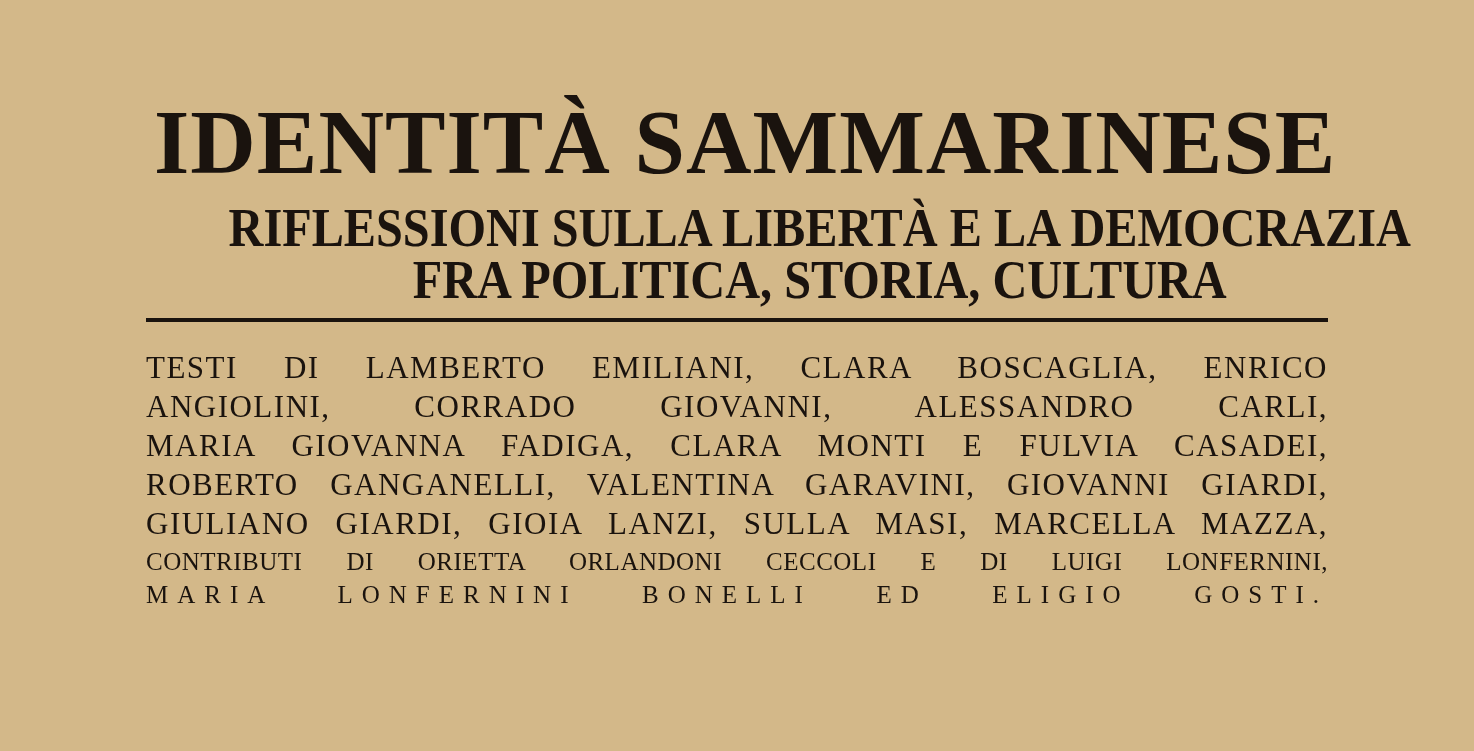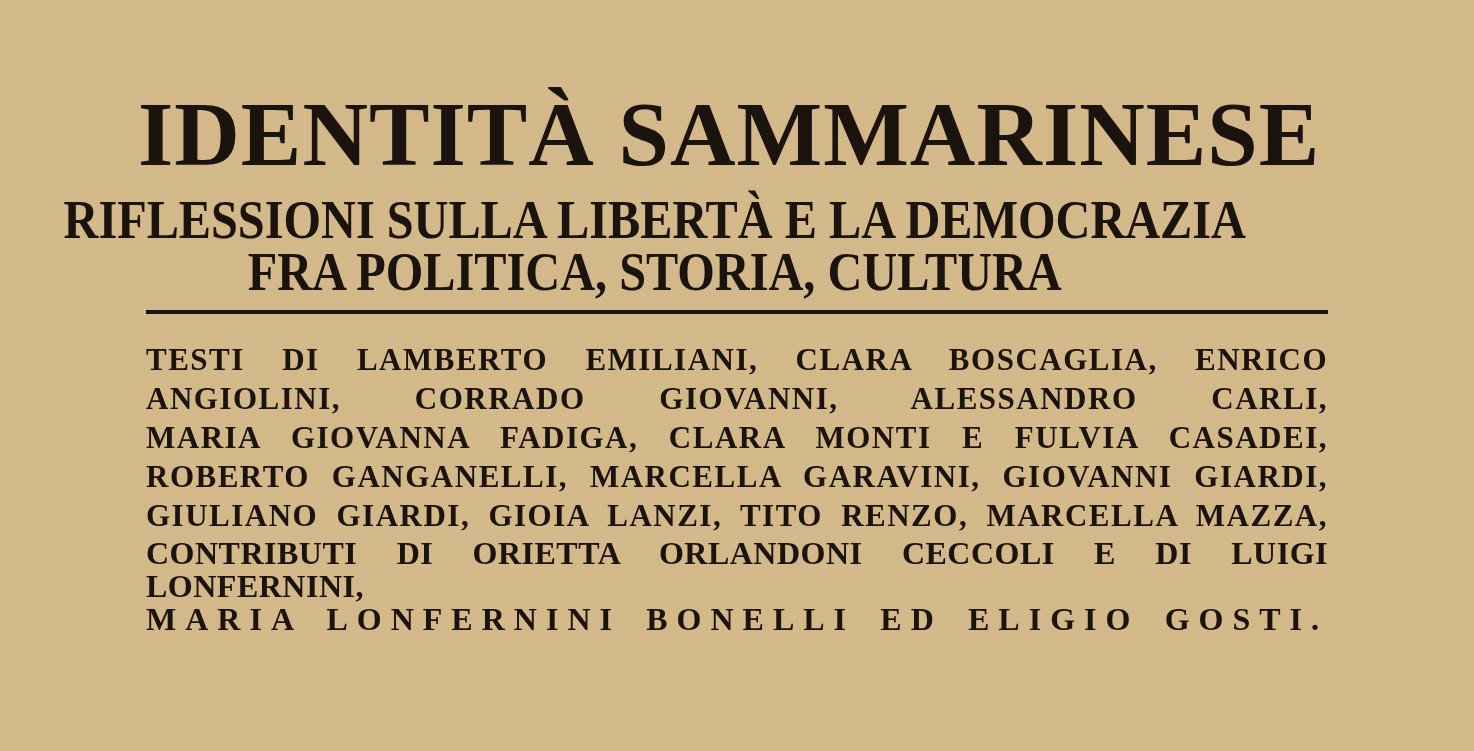--- a/index.html
+++ b/index.html
@@ -14,25 +14,25 @@
   .cover {
     position: relative;
     width: 1474px;
     height: 751px;
     background: var(--background, #d3b889);
     color: var(--text, #1a130e);
     overflow: hidden;
   }
   .content {
     width: 1182px;
-    margin: 0 auto;
+    margin: 8px auto;
     padding-top: 88px;
     display: flex;
     flex-direction: column;
-    align-items: flex-end;
+    align-items: flex-start;
   }
   .title {
     margin: 0;
     font-size: 92px;
     line-height: 92px;
     font-weight: bold;
     white-space: nowrap;
     letter-spacing: 1px;
     transform-origin: 50% 50%;
   }
@@ -52,33 +52,33 @@
     height: 4px;
     margin: 12px 0 0 0;
     border: 0;
     background: var(--rule, #1a130e);
   }
   .credits {
     align-self: stretch;
     margin-top: 26px;
     font-size: 31px;
     line-height: 39px;
-    font-weight: bold;
+    font-weight: normal;
     letter-spacing: 1.5px;
   }
   .credits-line {
     text-align: justify;
     text-align-last: justify;
   }
   .contributors {
     align-self: stretch;
     margin-top: 2px;
-    font-size: 32px;
+    font-size: 25px;
     line-height: 33px;
-    font-weight: bold;
+    font-weight: normal;
   }
   .contributors .line-1 {
     letter-spacing: 0.5px;
   }
   .contributors .line-2 {
     letter-spacing: 9px;
   }
 </style>
 </head>
 <body>
@@ -92,22 +92,22 @@
       <div class="sub-line">RIFLESSIONI SULLA LIBERTÀ E LA DEMOCRAZIA</div>
       <div class="sub-line">FRA POLITICA, STORIA, CULTURA</div>
     </div>
 
     <hr class="rule">
 
     <div class="credits">
       <div class="credits-line">TESTI DI LAMBERTO EMILIANI, CLARA BOSCAGLIA, ENRICO</div>
       <div class="credits-line">ANGIOLINI, CORRADO GIOVANNI, ALESSANDRO CARLI,</div>
       <div class="credits-line">MARIA GIOVANNA FADIGA, CLARA MONTI E FULVIA CASADEI,</div>
-      <div class="credits-line">ROBERTO GANGANELLI, MARCELLA GARAVINI, GIOVANNI GIARDI,</div>
-      <div class="credits-line">GIULIANO GIARDI, GIOIA LANZI, TITO RENZO, MARCELLA MAZZA,</div>
+      <div class="credits-line">ROBERTO GANGANELLI, VALENTINA GARAVINI, GIOVANNI GIARDI,</div>
+      <div class="credits-line">GIULIANO GIARDI, GIOIA LANZI, SULLA MASI, MARCELLA MAZZA,</div>
     </div>
 
     <div class="contributors">
       <div class="credits-line line-1">CONTRIBUTI DI ORIETTA ORLANDONI CECCOLI E DI LUIGI LONFERNINI,</div>
       <div class="credits-line line-2">MARIA LONFERNINI BONELLI ED ELIGIO GOSTI.</div>
     </div>
 
   </div>
 </div>
 

